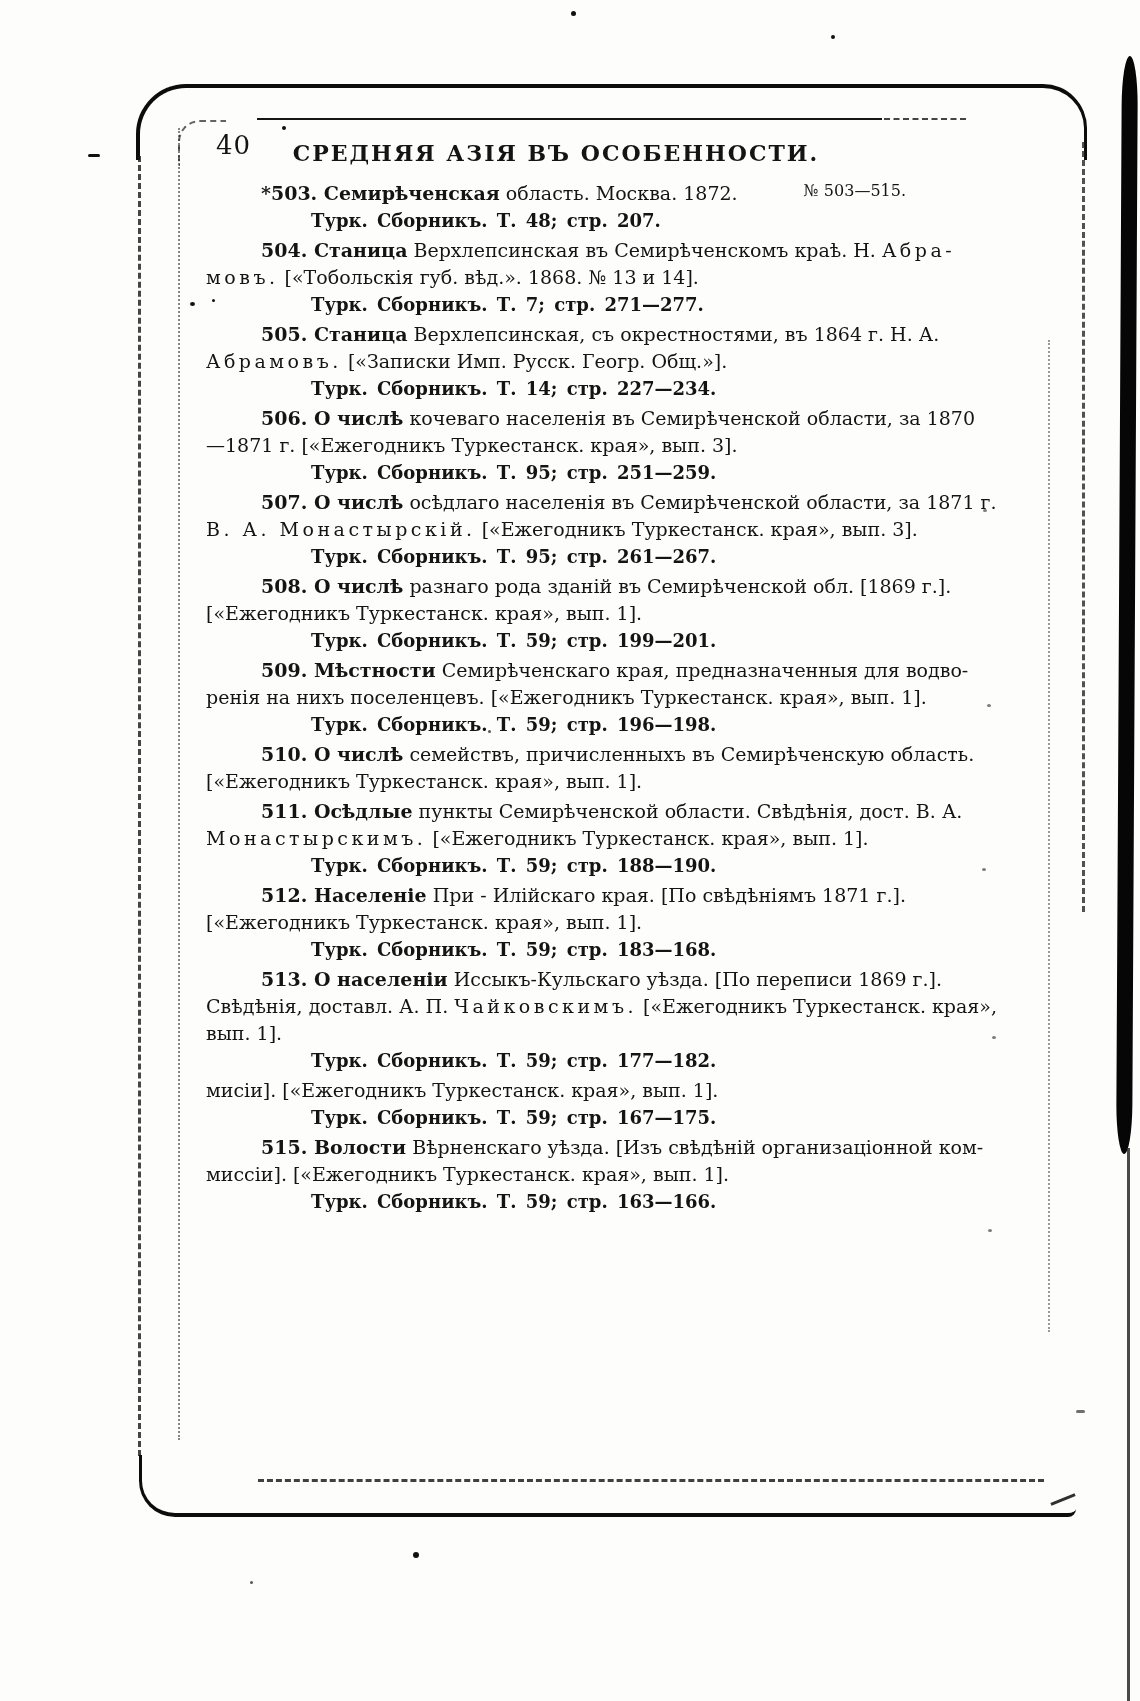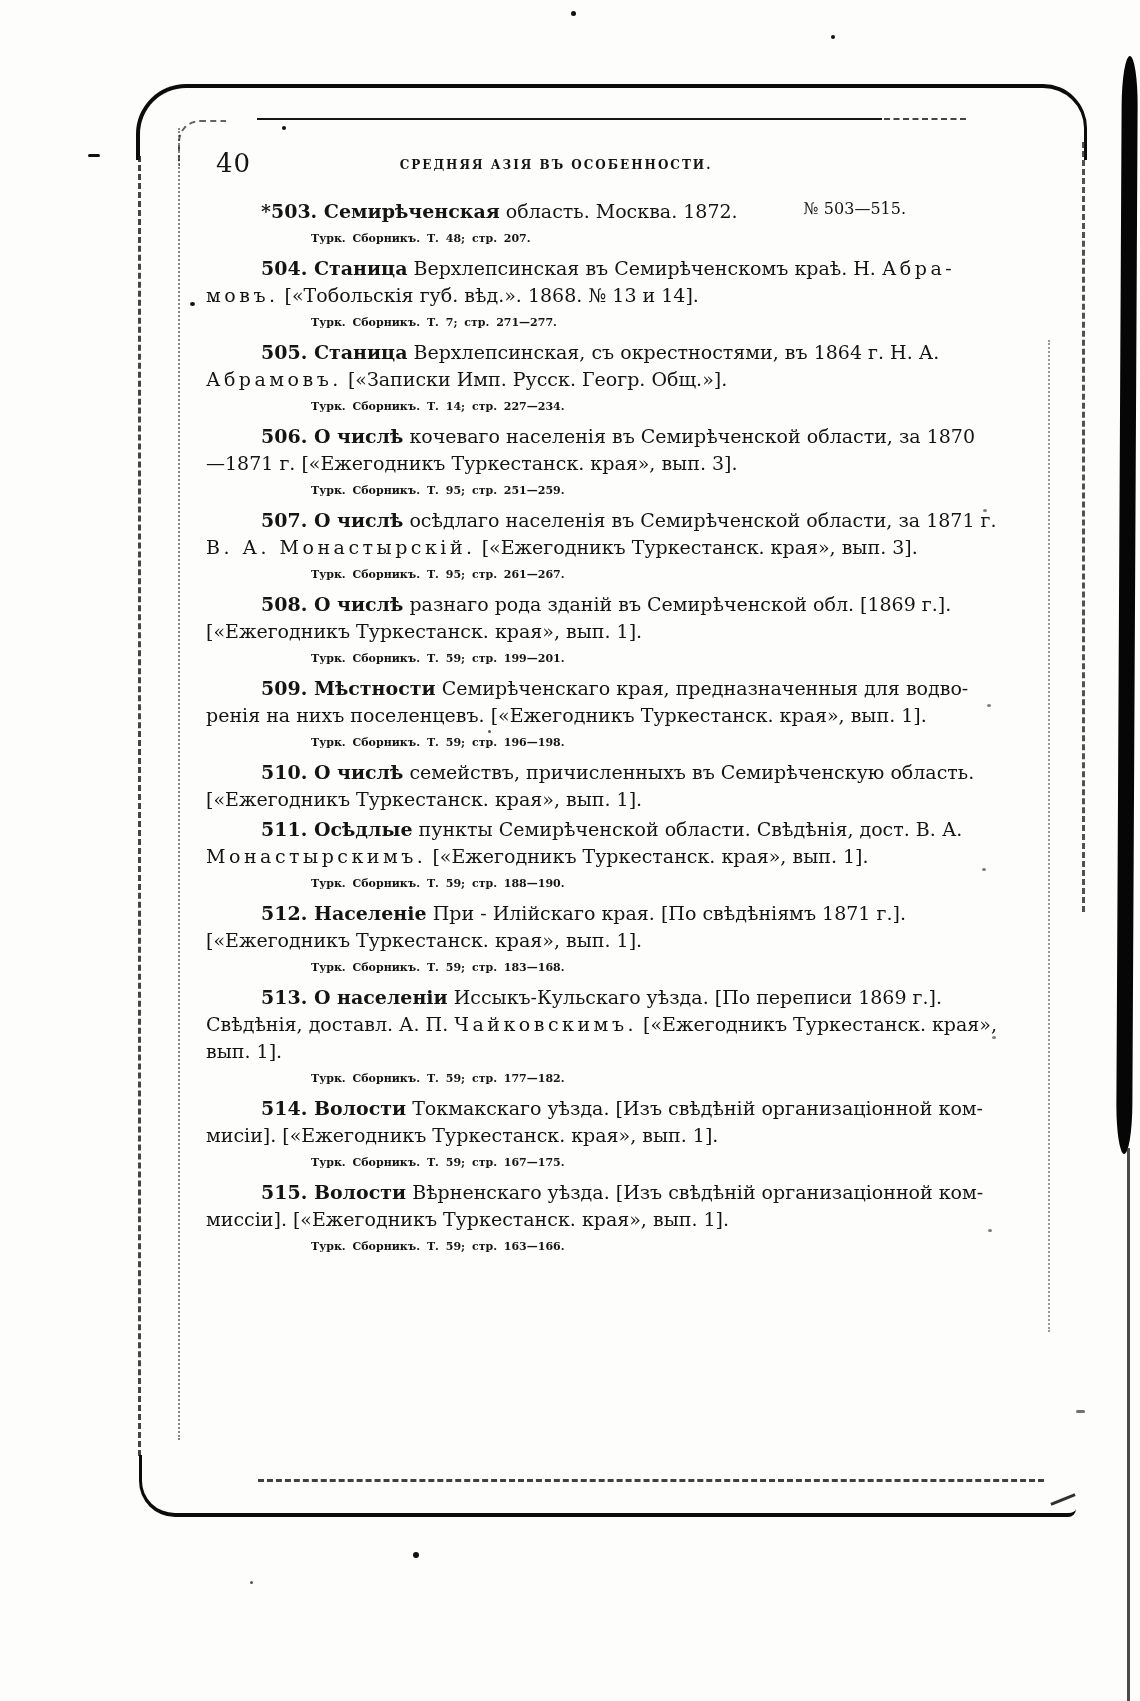--- a/index.html
+++ b/index.html
@@ -28,34 +28,34 @@
     border-left:2px dotted #222;opacity:.45;}
   .right-dashed-b{position:absolute;left:1082px;top:142px;height:770px;width:0;
     border-left:3px dashed #181818;opacity:.75;}
   .edge-bar{position:absolute;left:1119px;top:56px;width:16px;height:1098px;background:#060606;
     border-radius:8px/50px;transform:rotate(.3deg);}
   .edge-line{position:absolute;left:1127px;top:1148px;width:3px;height:553px;background:#2a2a2a;opacity:.85;}
   .bottom-dash{position:absolute;left:258px;top:1479px;width:786px;height:0;
     border-top:3px dashed #121212;opacity:.8;}
   .spk{position:absolute;background:#111;border-radius:50%;}
   
-  .content{position:absolute;left:206px;top:146px;width:700px;}
+  .content{position:absolute;left:206px;top:128px;width:700px;}
   .pagehead{position:relative;height:44px;}
   .pagenum{position:absolute;left:10px;top:2px;font-size:26px;letter-spacing:1px;}
   .runtitle{position:absolute;left:0;top:12px;width:100%;text-align:center;
-    font-size:12px;font-weight:bold;letter-spacing:2px;}
+    font-size:22px;font-weight:bold;letter-spacing:2px;}
   .numrange{position:absolute;right:0;top:6px;font-size:16px;margin-top:47px;}
   .entries{margin-top:8px;}
   .entry{margin-bottom:3px;}
   .line{height:27px;line-height:27px;font-size:19px;white-space:nowrap;}
   .line.first{text-indent:55px;}
   .line.jl{text-align-last:justify;}
   .b{font-weight:bold;}
   .s{letter-spacing:3.5px;}
-  .cite{height:27px;line-height:27px;margin:0 0 3px 105px;font-size:11px;font-weight:bold;word-spacing:3px;}
+  .cite{height:27px;line-height:27px;margin:0 0 3px 105px;font-size:18px;font-weight:bold;word-spacing:3px;}
 </style>
 </head>
 <body>
 
 <div class="frame-top"></div>
 <div class="frame-left-dash"></div>
 <div class="frame-bottom"></div>
 <div class="frame-bottom-hook"></div>
 <div class="inner-left-dotted"></div>
 <div class="inner-corner"></div>
@@ -151,21 +151,20 @@
     </div>
 
     <div class="entry">
       <div class="line first jl"><span class="b">513. О населеніи</span><span class="t"> Иссыкъ-Кульскаго уѣзда. [По переписи 1869 г.].</span></div>
       <div class="line jl"><span class="t">Свѣдѣнія, доставл. А. П. </span><span class="s">Чайковскимъ.</span><span class="t"> [«Ежегодникъ Туркестанск. края»,</span></div>
       <div class="line"><span class="t">вып. 1].</span></div>
       <div class="cite">Турк. Сборникъ. Т. 59; стр. 177—182.</div>
     </div>
 
     <div class="entry">
-      <div class="line first jl"><span class="b">514. Волости</span><span class="t"> Токмакскаго уѣзда. [Изъ свѣдѣній организаціонной ком-</span></div>
       <div class="line"><span class="t">мисіи]. [«Ежегодникъ Туркестанск. края», вып. 1].</span></div>
       <div class="cite">Турк. Сборникъ. Т. 59; стр. 167—175.</div>
     </div>
 
     <div class="entry">
       <div class="line first jl"><span class="b">515. Волости</span><span class="t"> Вѣрненскаго уѣзда. [Изъ свѣдѣній организаціонной ком-</span></div>
       <div class="line"><span class="t">миссіи]. [«Ежегодникъ Туркестанск. края», вып. 1].</span></div>
       <div class="cite">Турк. Сборникъ. Т. 59; стр. 163—166.</div>
     </div>
 

